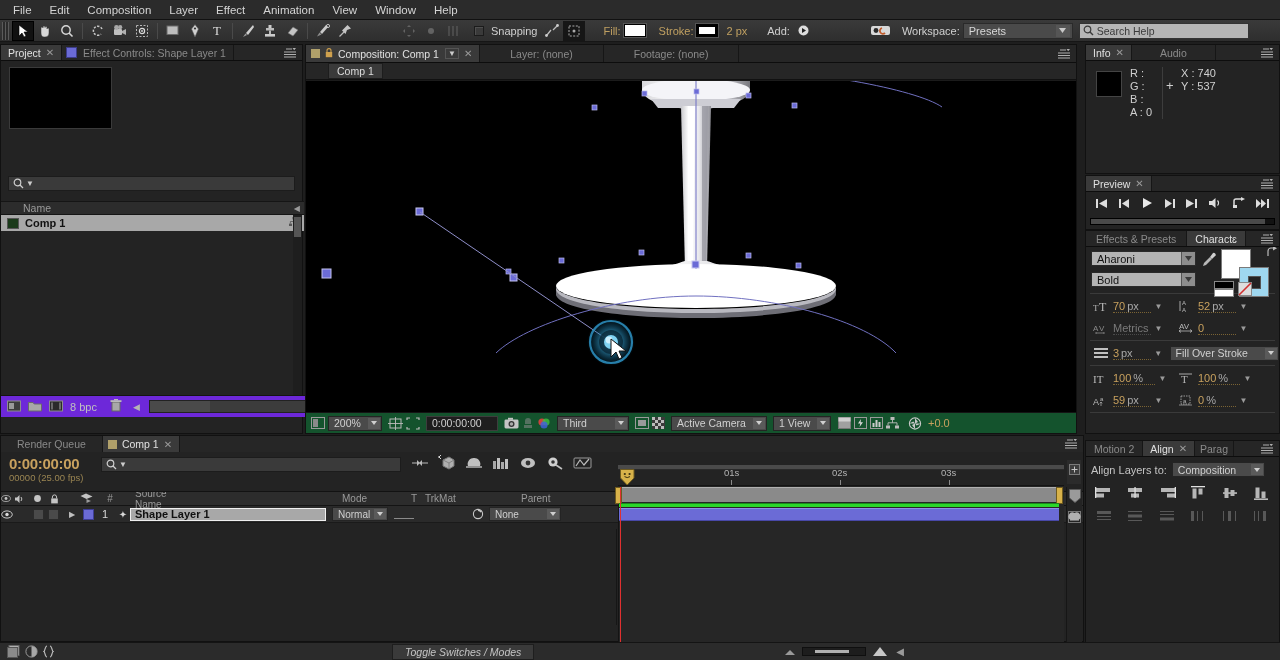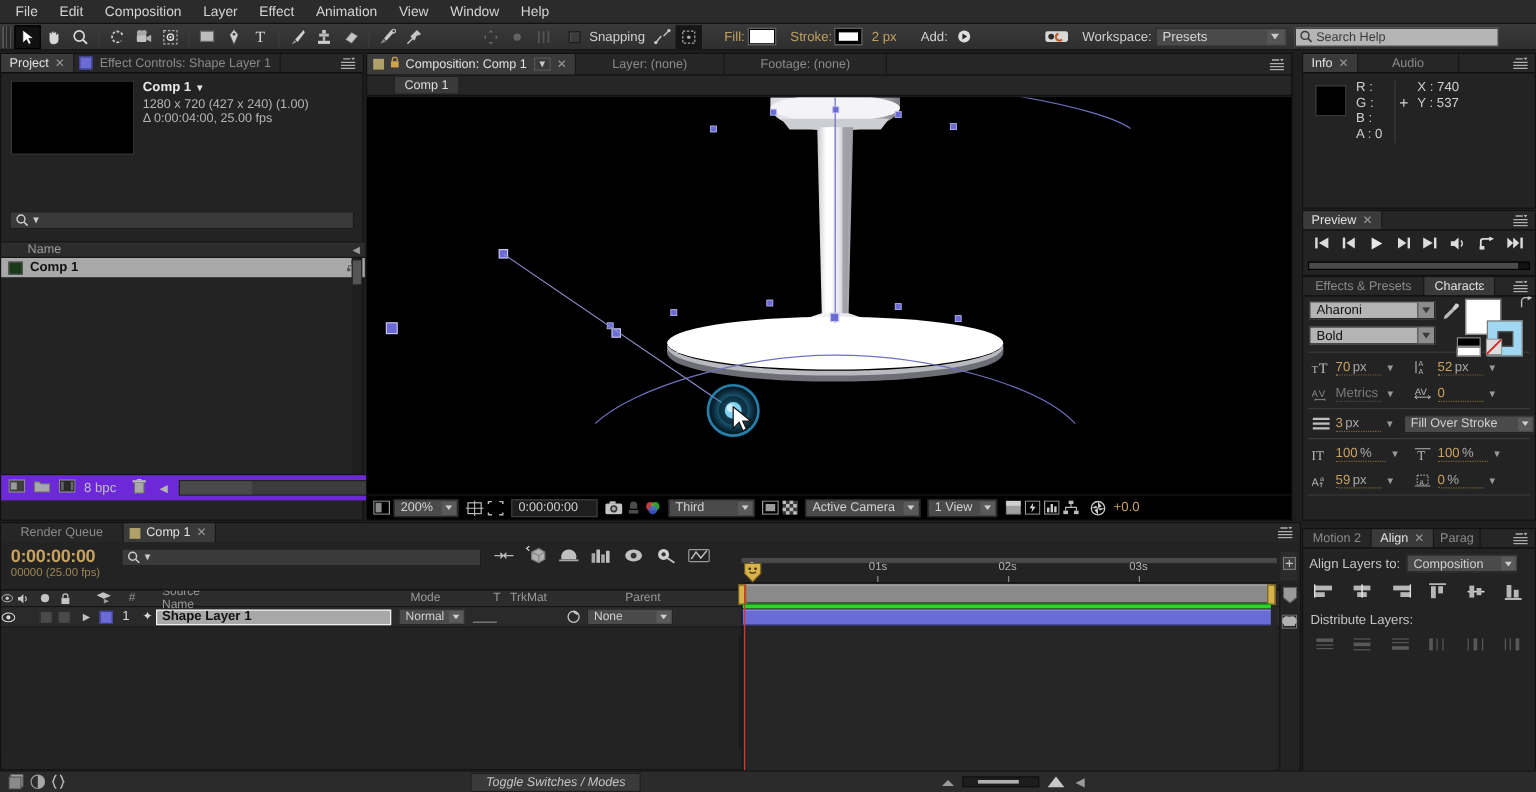--- a/index.html
+++ b/index.html
@@ -80,21 +80,21 @@
   .scroll-thumb { position:absolute; right:1px; width:7px; background:#555; }
 
   
   #comp { left:305px; top:44px; width:772px; height:390px; background:#1b1b1b; }
   #comp .tabbar { height:18px; }
   #comp-subtab { height:17px; background:#262626; display:flex; align-items:center; padding-left:22px;
                  border-bottom:1px solid #111; }
   .subtab { background:#3a3a3a; color:#ddd; font-size:10.5px; padding:1px 8px; border:1px solid #1d1d1d; }
   #viewport { position:absolute; left:0; top:36px; width:770px; height:331px; background:#000;
               overflow:hidden; }
-  #comp-foot { position:absolute; left:0; bottom:0; width:770px; height:21px; background:#000000;
+  #comp-foot { position:absolute; left:0; bottom:0; width:770px; height:21px; background:#14532d;
                border-top:1px solid #141414; display:flex; align-items:center; gap:3px; padding-left:5px; }
   .fsel { height:15px; background:#4a4a4a; border:1px solid #242424; display:flex; align-items:center;
           padding:0 14px 0 5px; color:#d0d0d0; font-size:10.5px; position:relative; }
   .fsel .ar { position:absolute; right:1px; top:1px; bottom:1px; width:12px; background:#5a5a5a;
               display:flex;align-items:center;justify-content:center; }
   .ffield { height:15px; background:#1e1e1e; border:1px solid #3d3d3d; display:flex; align-items:center;
             padding:0 5px; color:#cfcfcf; font-size:10.5px; }
 
   
   #info { left:1085px; top:44px; width:195px; height:130px; }
@@ -351,28 +351,20 @@
     </div>
     <div class="tabfill">
       <svg class="menuico" viewBox="0 0 14 10">
           <path d="M2 1 H8 M0 4 H12 M0 6.5 H12 M0 9 H12" stroke="#b0b0b0" stroke-width="1.1"></path>
           <path d="M8.5 0 L12 0 L10.2 2.2z" fill="#b0b0b0"></path>
         </svg>
     </div>
   </div>
 
   <div id="proj-thumb"></div>
-  <div id="proj-meta">
-    <div class="t1">
-      <span>Comp 1</span>
-      <span style="font-size:8px;">▼</span>
-    </div>
-    <div class="t2">1280 x 720  (427 x 240) (1.00)</div>
-    <div class="t2">Δ 0:00:04:00, 25.00 fps</div>
-  </div>
 
   <div id="proj-search">
     <span style="display:flex;">
       <svg width="11" height="11" viewBox="0 0 11 11">
           <circle cx="4.5" cy="4.5" r="3.3" fill="none" stroke="#cfcfcf" stroke-width="1.2"></circle>
           <line x1="7" y1="7" x2="10" y2="10" stroke="#cfcfcf" stroke-width="1.3"></line>
         </svg>
     </span>
     <span style="font-size:8px;color:#ccc;margin-left:2px;">▼</span>
     <span></span>
@@ -1022,23 +1014,20 @@
       </span>
     <span class="abtn">
         <svg width="16" height="14" viewBox="0 0 16 14">
           <rect x="1" y="12.5" width="14" height="1.3" fill="#e0e0e0"></rect>
           <rect x="2.5" y="1.5" width="4" height="10.5" fill="#b6b6b6"></rect>
           <rect x="8.5" y="5.5" width="4" height="6.5" fill="#b6b6b6"></rect>
         </svg>
       </span>
   </div>
 
-  <div style="padding:9px 0 0 6px;">
-    <span class="alabel">Distribute Layers:</span>
-  </div>
 
   <div class="row" style="padding:5px 6px 0 6px;justify-content:space-between;opacity:.45;">
     <span class="abtn">
         <svg width="18" height="14" viewBox="0 0 18 14">
           <rect x="2" y="2" width="14" height="3" fill="#9a9a9a"></rect>
           <rect x="2" y="7" width="14" height="1" fill="#9a9a9a"></rect>
           <rect x="2" y="10" width="14" height="1" fill="#9a9a9a"></rect>
         </svg>
       </span>
     <span class="abtn">

